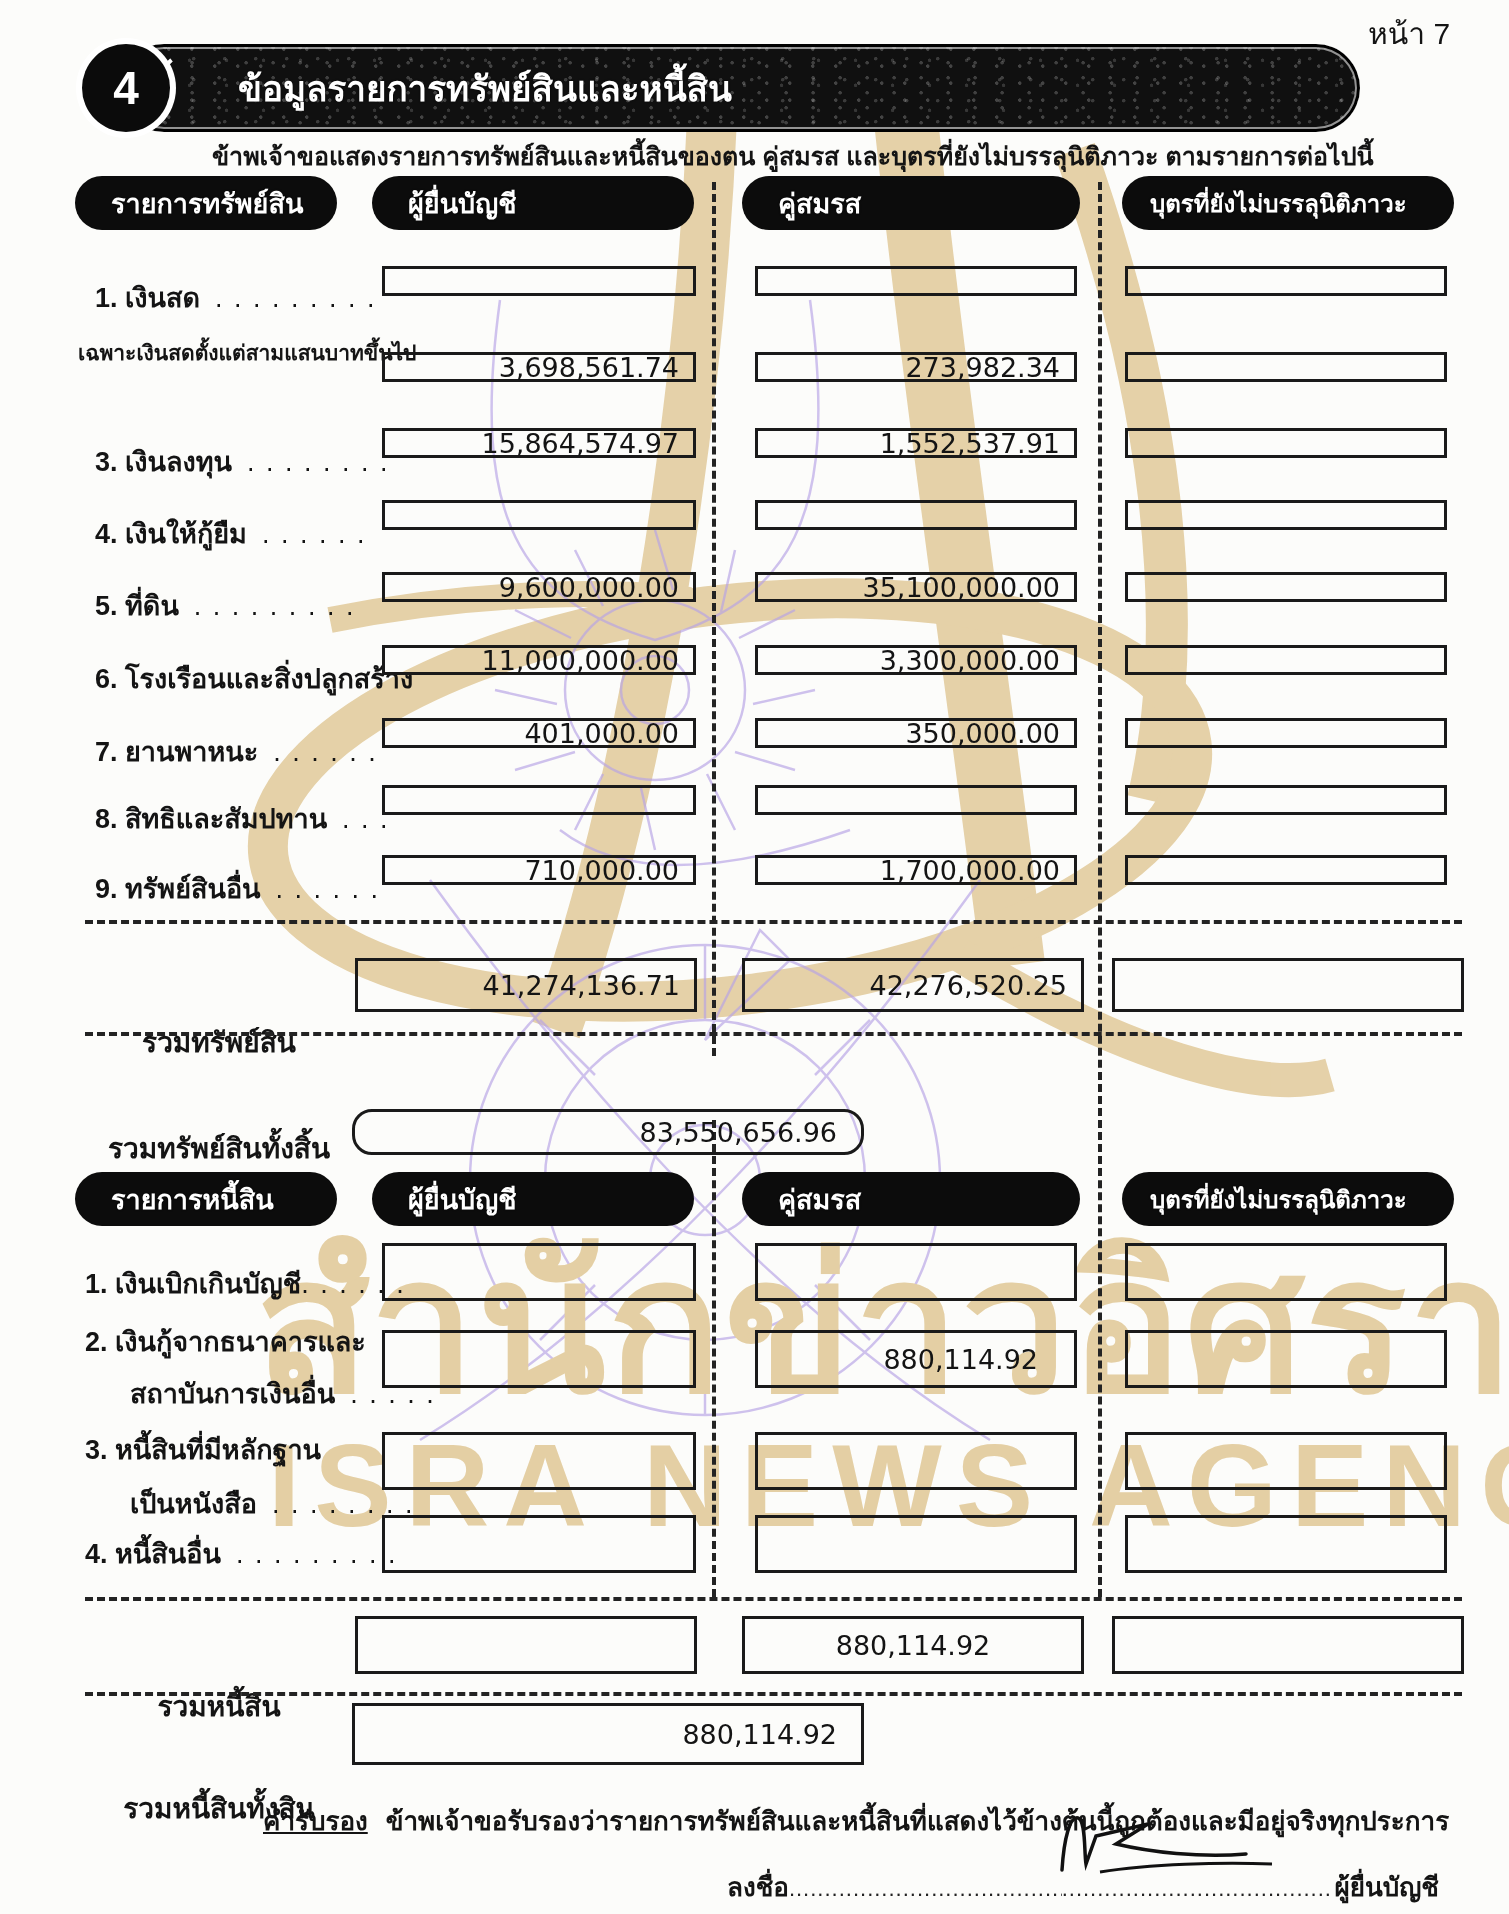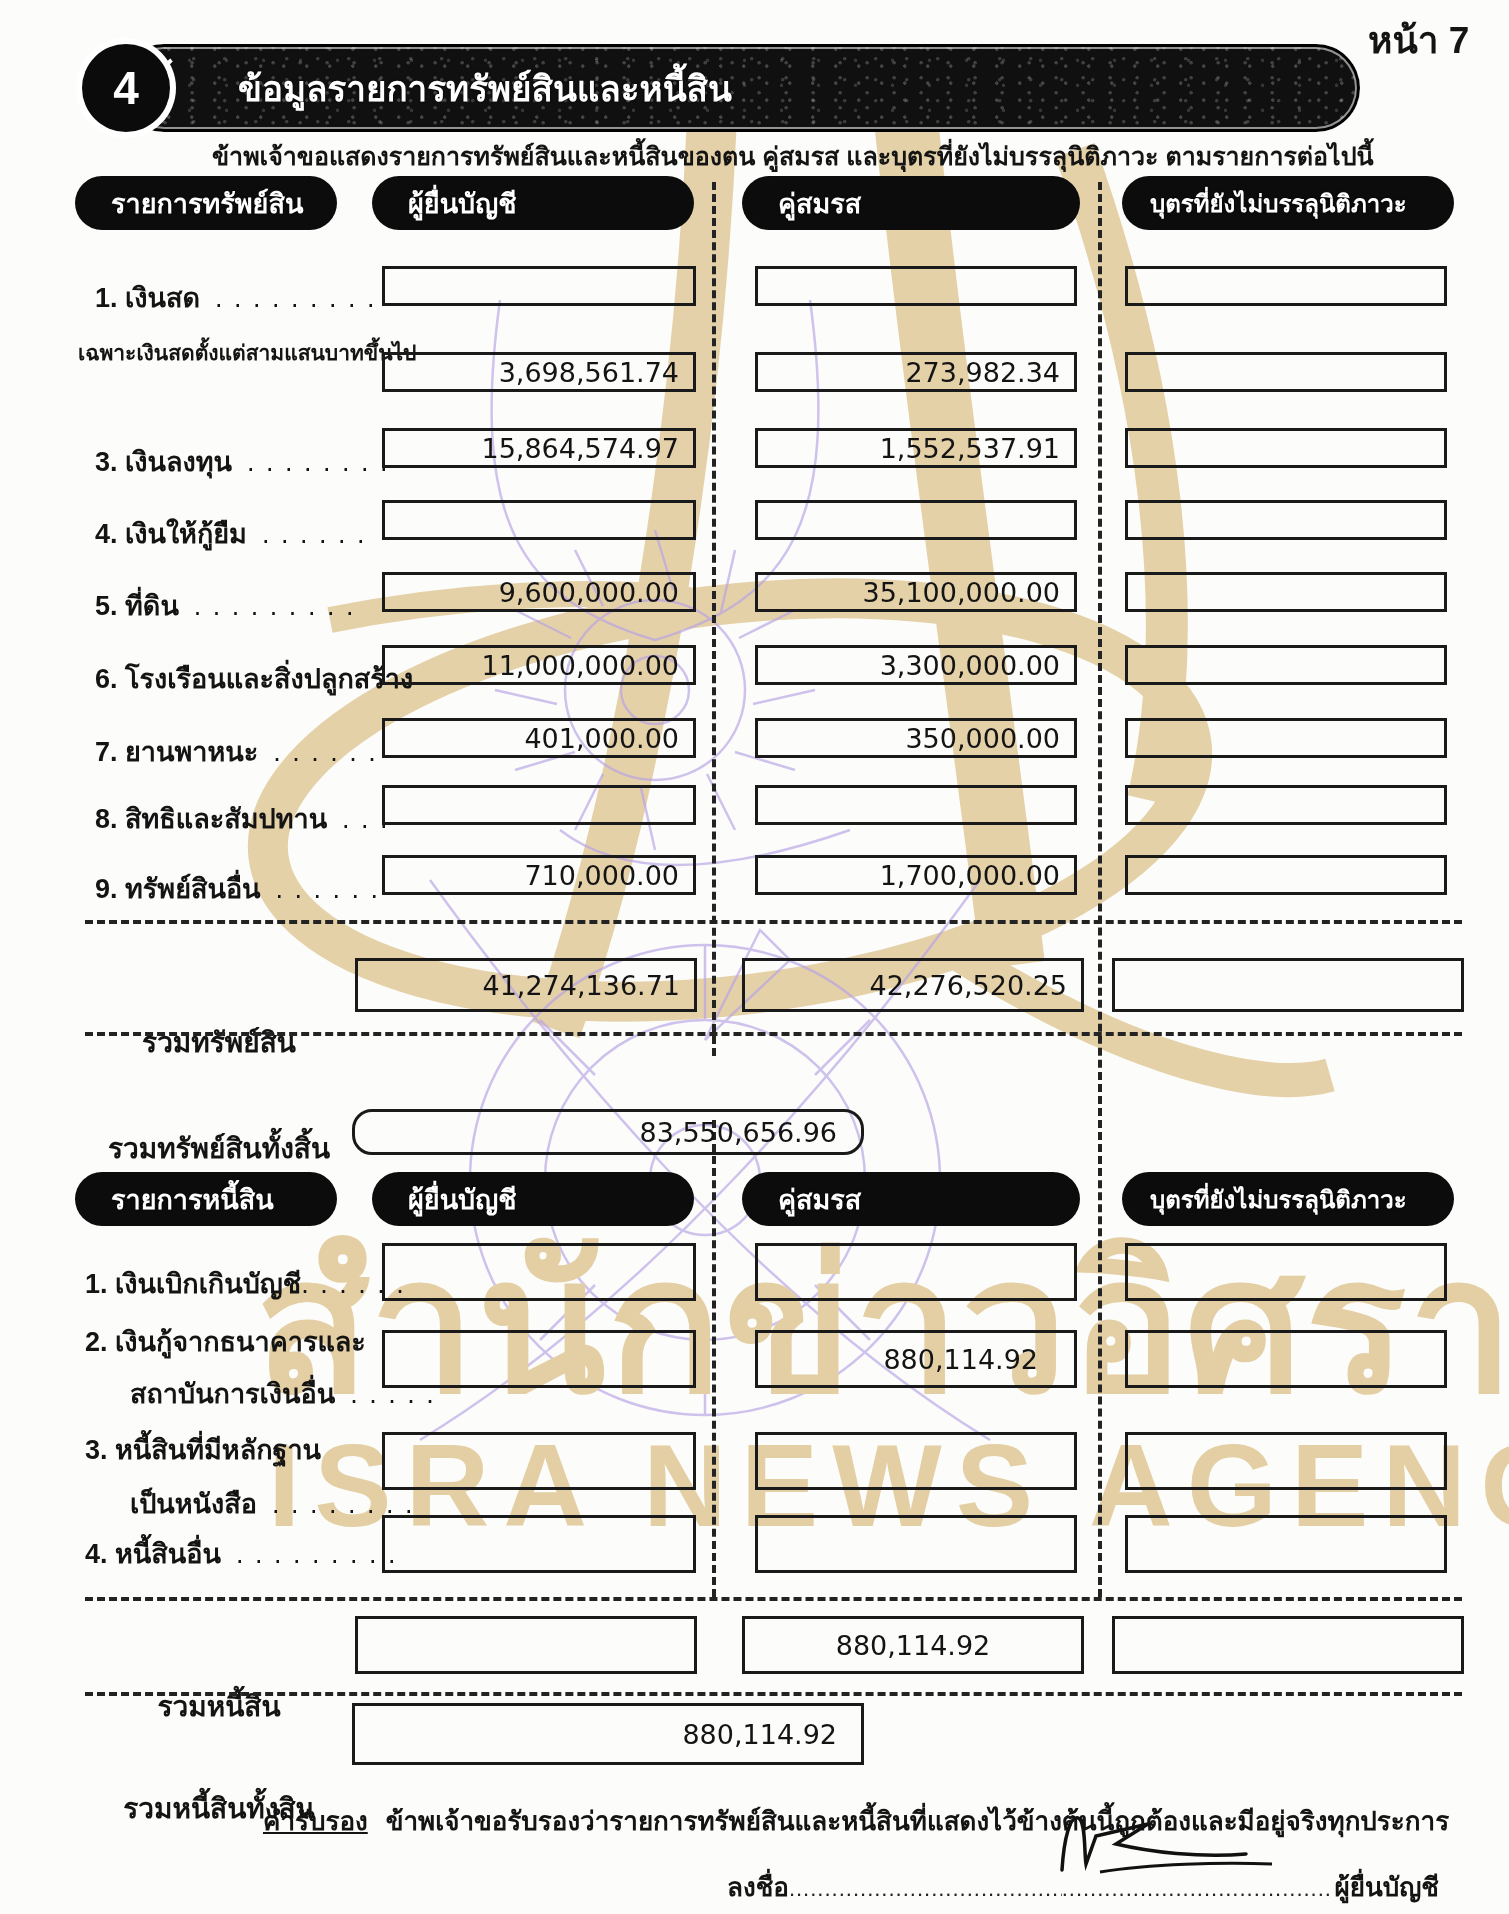--- a/index.html
+++ b/index.html
@@ -11,21 +11,21 @@
   #page *{white-space:nowrap;}
   .abs{position:absolute;}
   
   #wm{position:absolute; inset:0; z-index:0;}
   .wm-thai{position:absolute; left:255px; top:1232px; font-size:188px; font-weight:bold;
     color:#e4cfa4; letter-spacing:2px; line-height:1;}
   .wm-eng{position:absolute; left:268px; top:1428px; font-size:116px; font-weight:bold;
     color:#e4cfa4; letter-spacing:14px; line-height:1;}
   
   .ink{z-index:2;}
-  .pagenum{left:1368px; top:10px; font-size:37px; font-weight:bold;}
+  .pagenum{left:1368px; top:10px; font-size:30px; font-weight:normal;}
   .badge{left:82px; top:44px; width:88px; height:88px; border-radius:50%;
     background:#0b0b0b; box-shadow:0 0 0 6px #fff; display:flex; align-items:center;
     justify-content:center; color:#fff; font-size:46px; font-weight:bold; z-index:4;}
   .titlebar{left:120px; top:44px; width:1240px; height:88px; border-radius:46px;
     background:#101010;
     background-image:
       radial-gradient(circle at 12% 30%, rgba(255,255,255,.22) 0 1.5px, transparent 2px),
       radial-gradient(circle at 38% 70%, rgba(255,255,255,.18) 0 1.5px, transparent 2px),
       radial-gradient(circle at 67% 25%, rgba(255,255,255,.20) 0 1.5px, transparent 2px),
       radial-gradient(circle at 88% 65%, rgba(255,255,255,.16) 0 1.5px, transparent 2px);
@@ -45,21 +45,21 @@
   .vdash{width:0; border-left:4px dashed #232323;}
   .hdash{height:0; border-top:4px dashed #232323; left:85px; width:1377px;}
   
   .rlabel{font-size:27px; font-weight:bold;}
   .rnote{font-size:21px; font-weight:bold;}
   .dots{font-weight:normal; letter-spacing:2px;}
   .box{border:3px solid #1a1a1a; background:transparent; box-sizing:border-box;}
   .c1{left:382px; width:314px;}
   .c2{left:755px; width:322px;}
   .c3{left:1125px; width:322px;}
-  .abox{height:40px;}
+  .abox{height:30px;}
   .lbox{height:58px;}
   .box .val{position:absolute; right:14px; top:50%; transform:translateY(-50%);
     font-size:27px; font-family:"DejaVu Sans", sans-serif;}
   .box .val-center{right:auto; left:50%; transform:translate(-50%,-50%);}
   .box .val-pad{right:24px;}
   .tlabel{font-size:28px; font-weight:bold; width:228px; text-align:center;margin-top:48px;}
   .tf{left:355px; width:342px;} .ts{left:742px; width:342px;} .tc{left:1112px; width:352px;}
   .tbox{height:54px;}
   .gbox{left:352px; width:512px;}
   .cert{left:263px; top:1800px; font-size:26px;}

